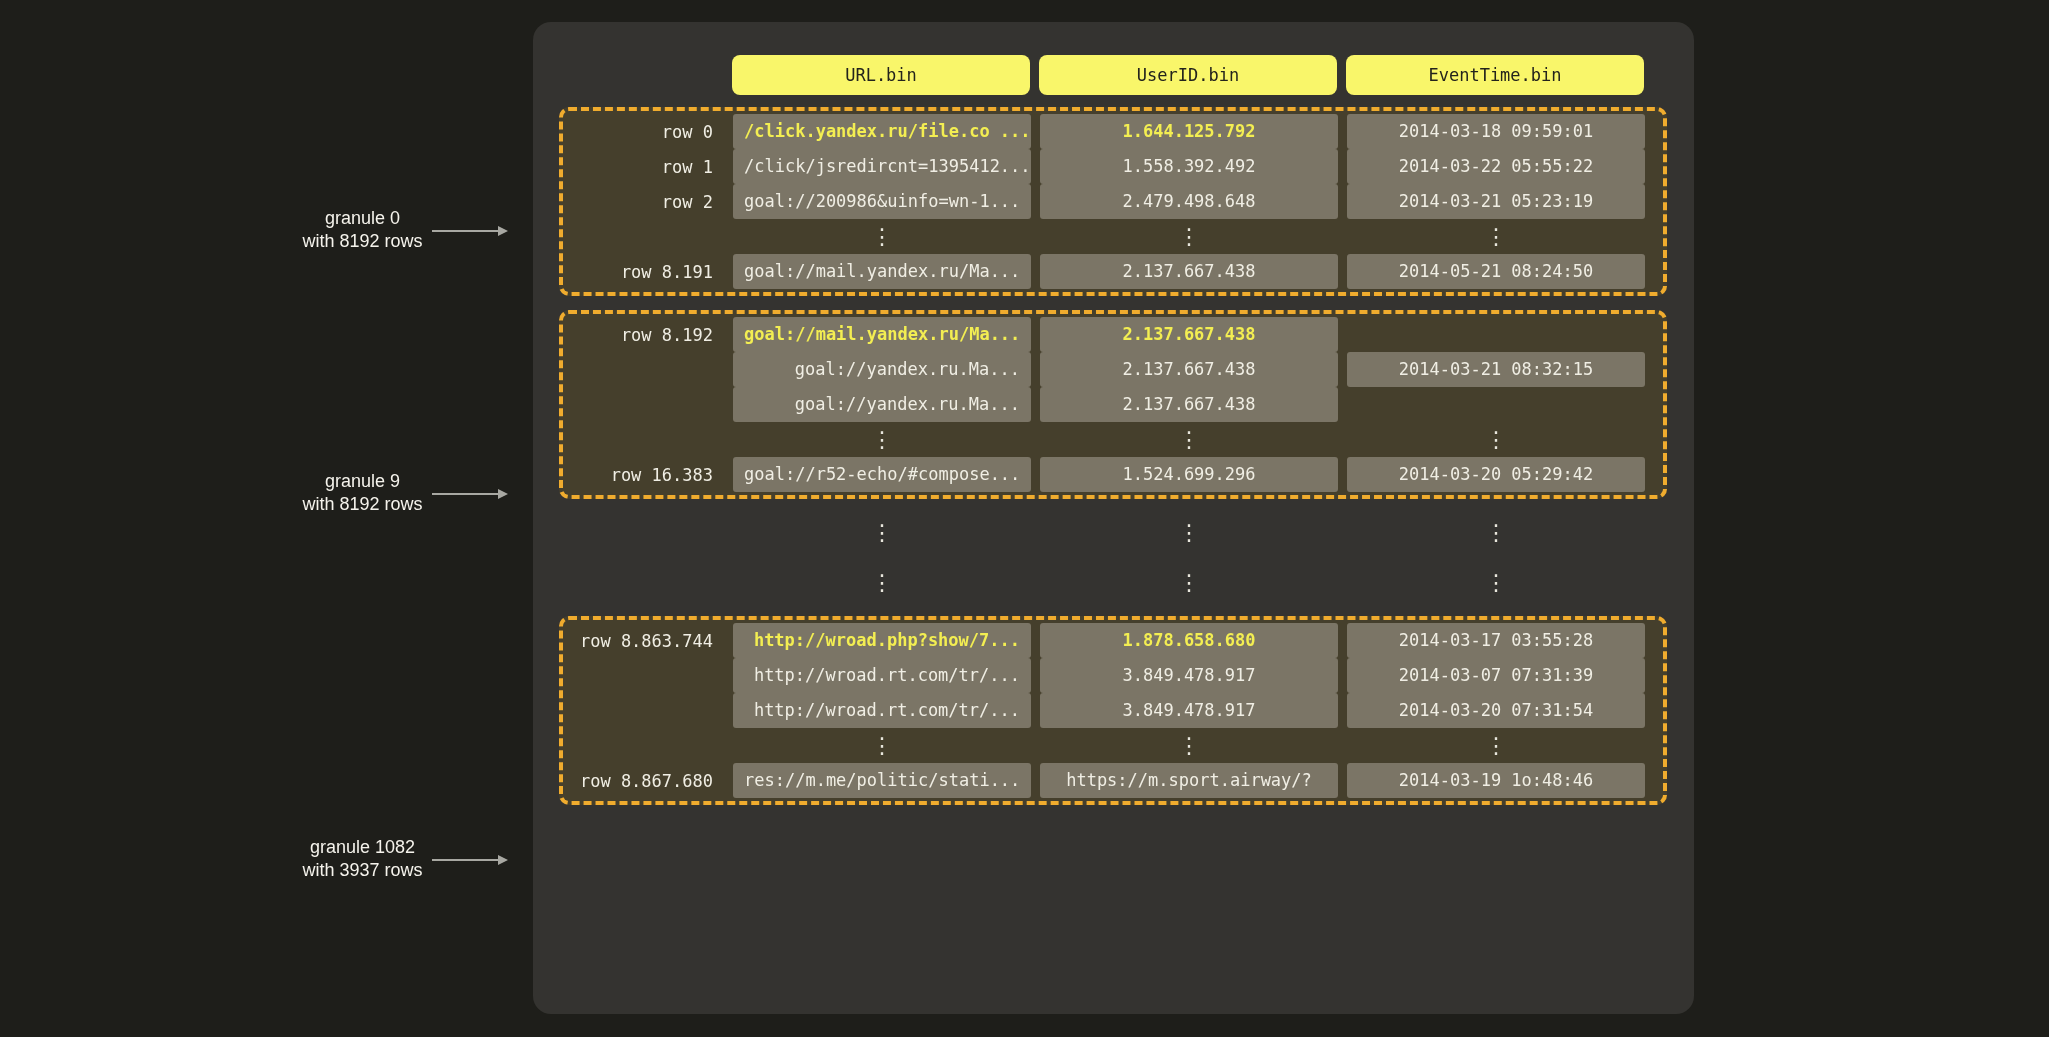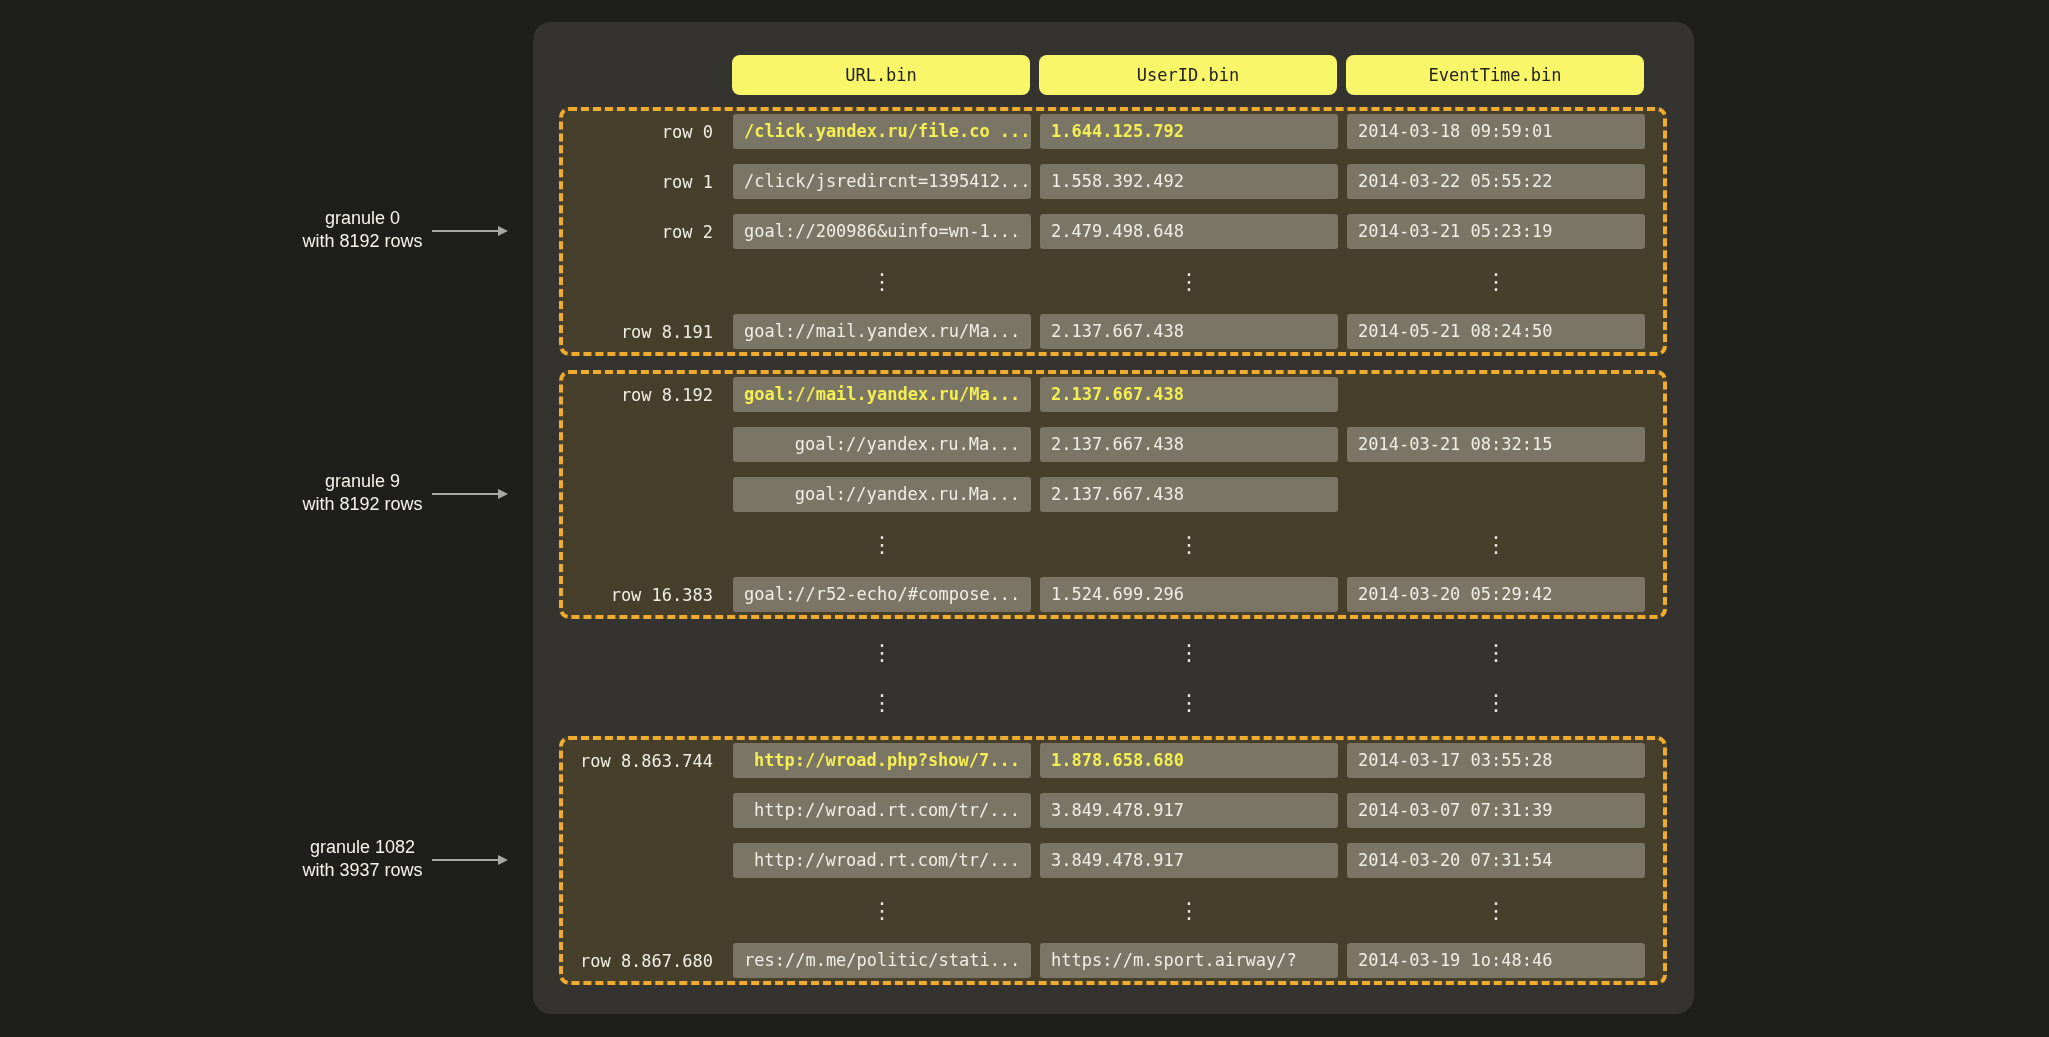--- a/index.html
+++ b/index.html
@@ -25,21 +25,21 @@
     background:#f9f66a;border-radius:8px;
     color:#23231c;font-size:17px;line-height:40px;text-align:center;
     box-sizing:border-box;
   }
   
   .granule-box{
     margin:0 27px 0 26px;
     border:4px dashed #f0ac2e;border-radius:10px;
     background:#453f2c;
     padding:3px 0;
-    display:flex;flex-direction:column;gap:15px;
+    display:flex;flex-direction:column;
     box-sizing:border-box;
   }
   #granule-0{margin-top:12px;}
   #granule-1{margin-top:14px;}
   .mid-dots{
     margin:16px 27px 16px 30px;
     display:flex;flex-direction:column;gap:15px;
   }
   
   .g-row{display:flex;align-items:center;height:35px;}
@@ -48,21 +48,21 @@
     padding-right:20px;box-sizing:border-box;
     color:#f0eee4;font-size:17px;white-space:nowrap;
   }
   .cell{
     flex:0 0 298px;width:298px;height:35px;
     background:#7b7566;border-radius:3px;
     color:#f0eee4;font-size:17px;line-height:35px;
     padding:0 11px;box-sizing:border-box;
     white-space:nowrap;overflow:hidden;
   }
-  .cell + .cell{margin-left:9px;}
+  .cell + .cell{margin-left:9px;text-align:center;}
   .cell.url{text-align:right;}
   .cell.hl{color:#f3ee52;font-weight:bold;}
   .cell.dots{
     background:transparent;text-align:center;
     font-size:22px;color:#e9e7dd;font-weight:normal;
     font-family:"DejaVu Sans",sans-serif;
   }
   
   .g-label{
     position:absolute;left:255px;width:215px;text-align:center;

